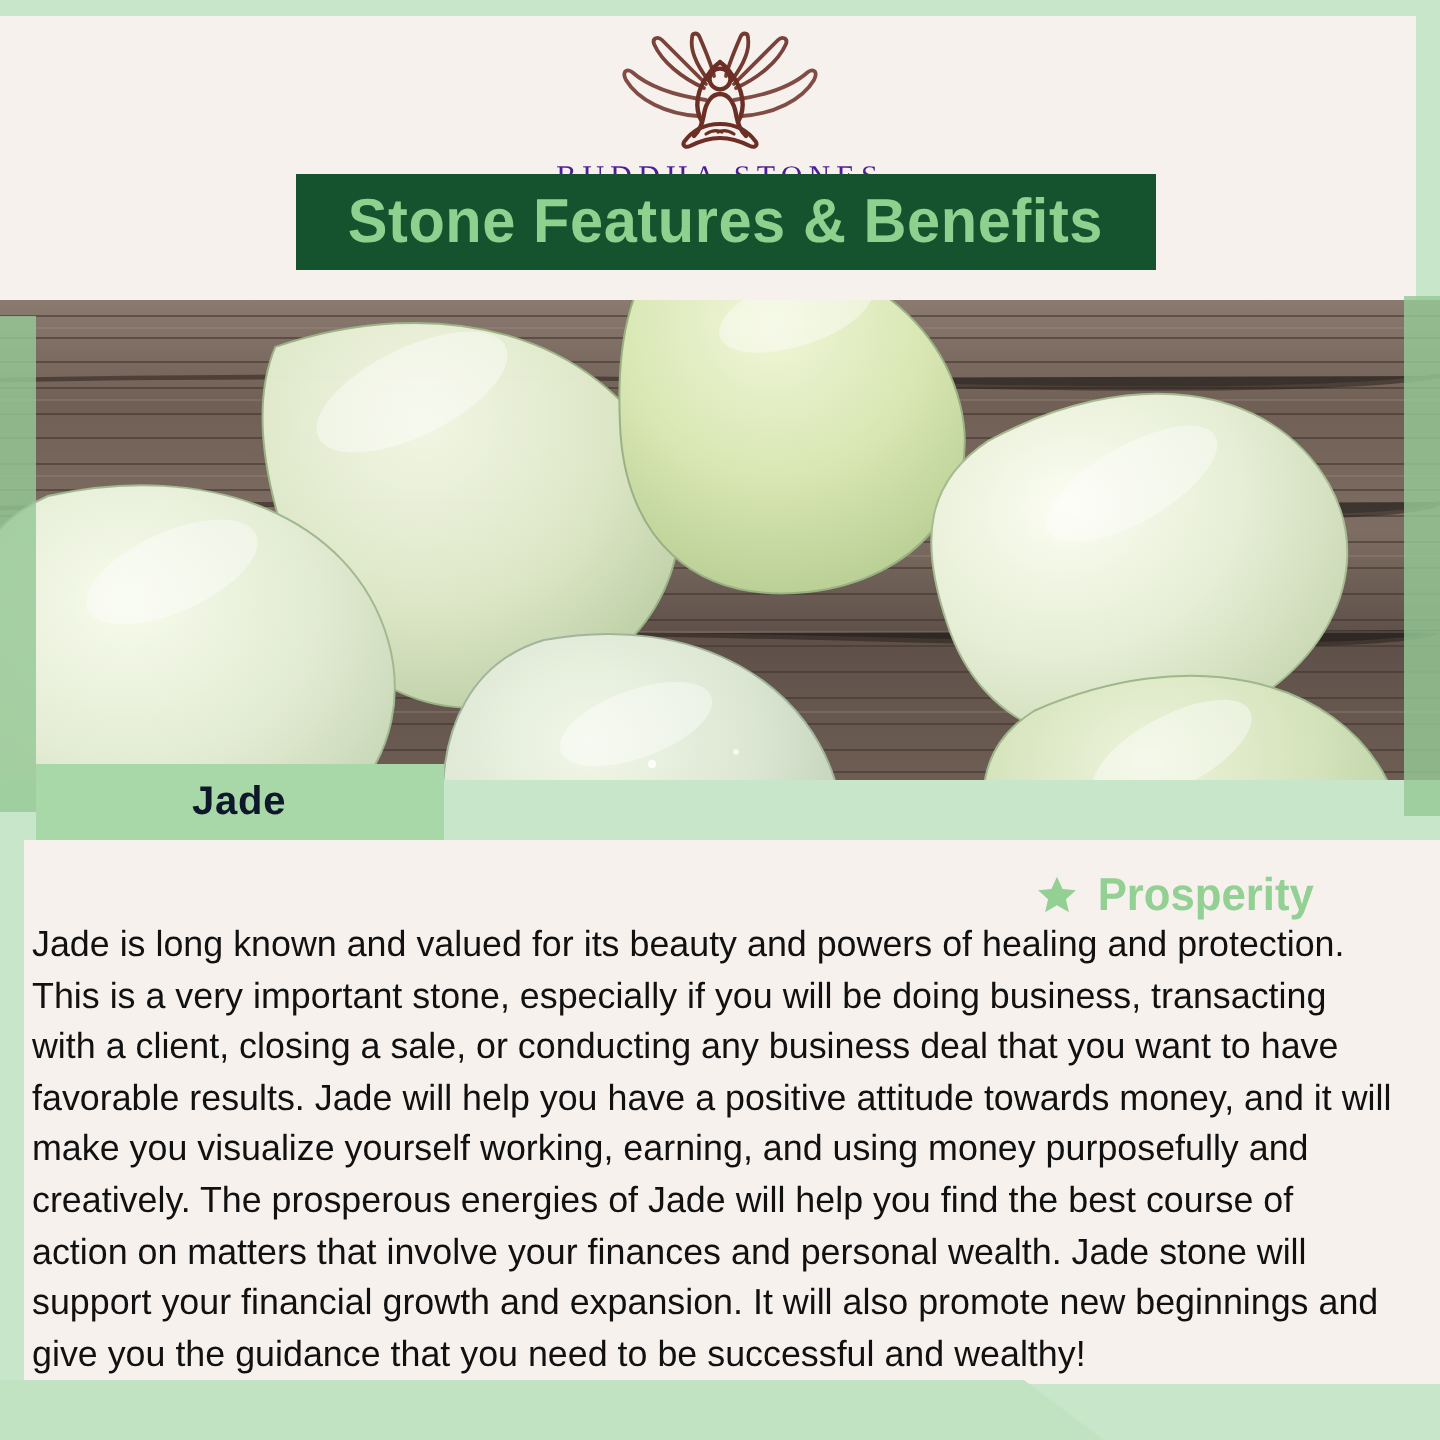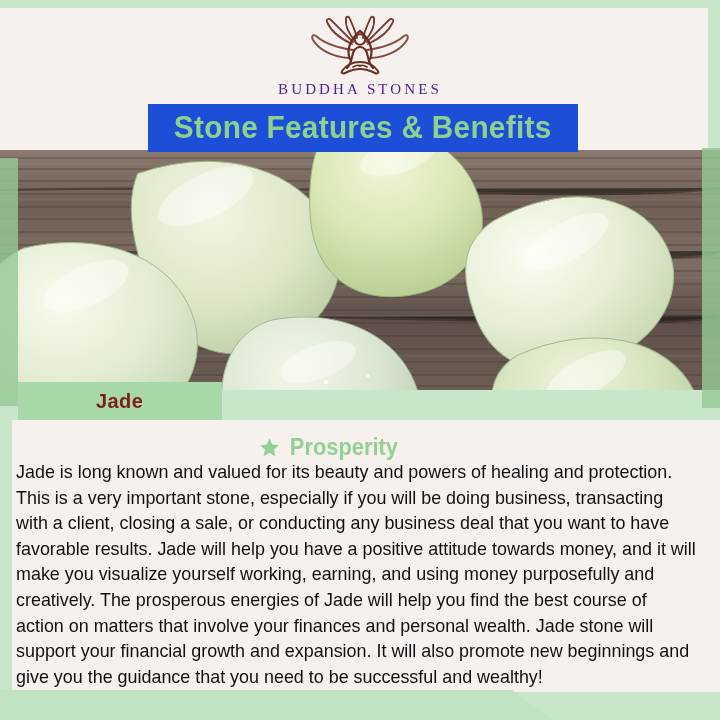--- a/index.html
+++ b/index.html
@@ -36,22 +36,22 @@
   .logo-text{
     margin-top:1px;
     font-family:"Liberation Serif", serif;
     font-size:15px;letter-spacing:3.1px;
     color:#4c1d95;font-weight:400;
     white-space:nowrap;
   }
 
   
   .title-band{
-    position:absolute;left:148px;top:104px;width:430px;height:48px;
-    background:#1d4ed8;
+    position:absolute;left:148px;top:87px;width:430px;height:48px;
+    background:#14532d;
     display:flex;align-items:center;justify-content:center;
     z-index:6;
   }
   .title-text{
     font-family:"Liberation Sans Narrow","Liberation Sans", sans-serif;
     font-weight:700;
     font-size:31px;
     letter-spacing:.3px;
     color:#8ed18e;
     white-space:nowrap;
@@ -80,29 +80,29 @@
 
   
   .name-band{
     position:absolute;left:18px;top:382px;width:204px;height:38px;
     background:#a8d8a8;
     display:flex;align-items:center;
     z-index:7;
   }
   .name-text{
     margin-left:78px;
-    color:#7f1d1d;font-weight:700;font-size:20px;
+    color:#0f172a;font-weight:700;font-size:20px;
     letter-spacing:.4px;
     font-family:"Liberation Sans", sans-serif;
   }
 
   
   .keywords{
     position:absolute;left:0;top:430px;width:660px;height:34px;
-    display:flex;align-items:center;justify-content:center;
+    display:flex;align-items:center;justify-content:flex-end;
     gap:25px;
     z-index:7;
   }
   .kw{
     display:flex;align-items:center;gap:7px;
   }
   .kw .star{
     width:21px;height:21px;display:block;flex:none;
   }
   .kw .kw-label{

